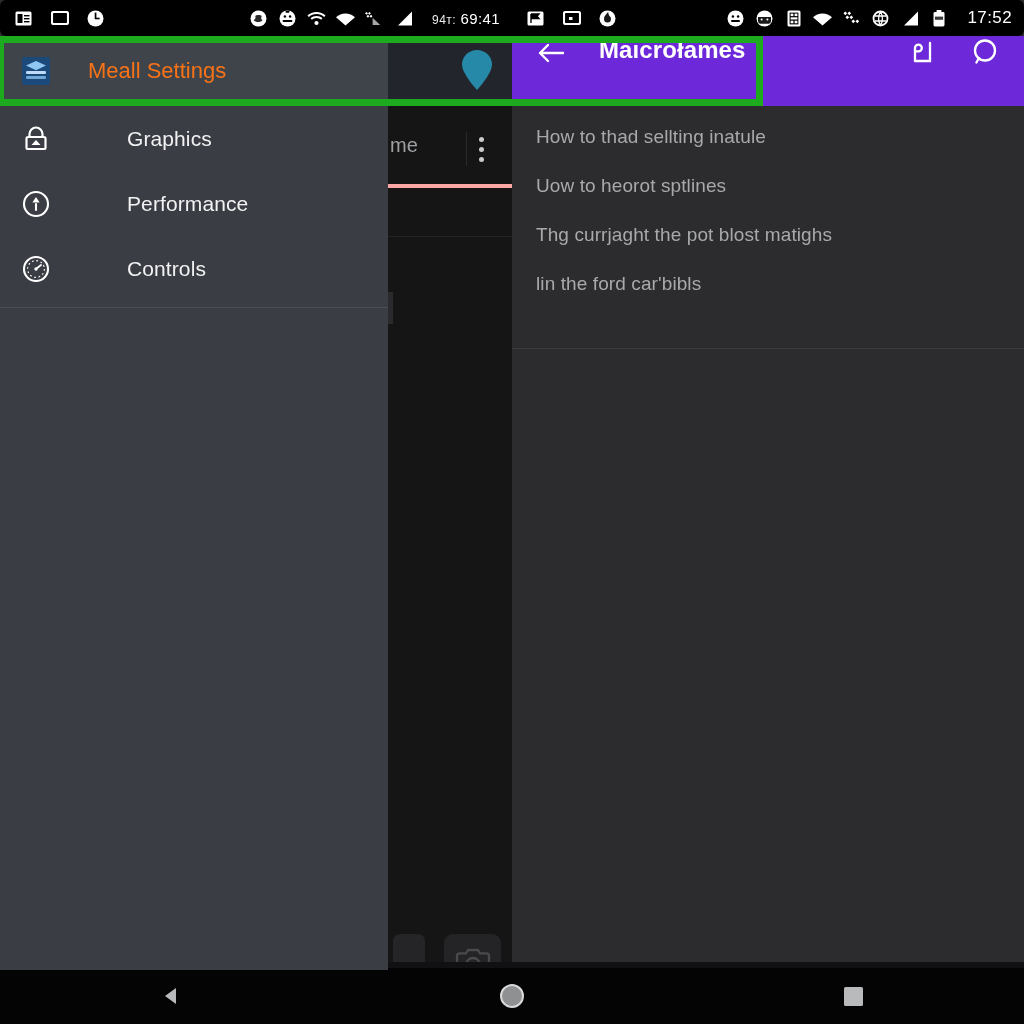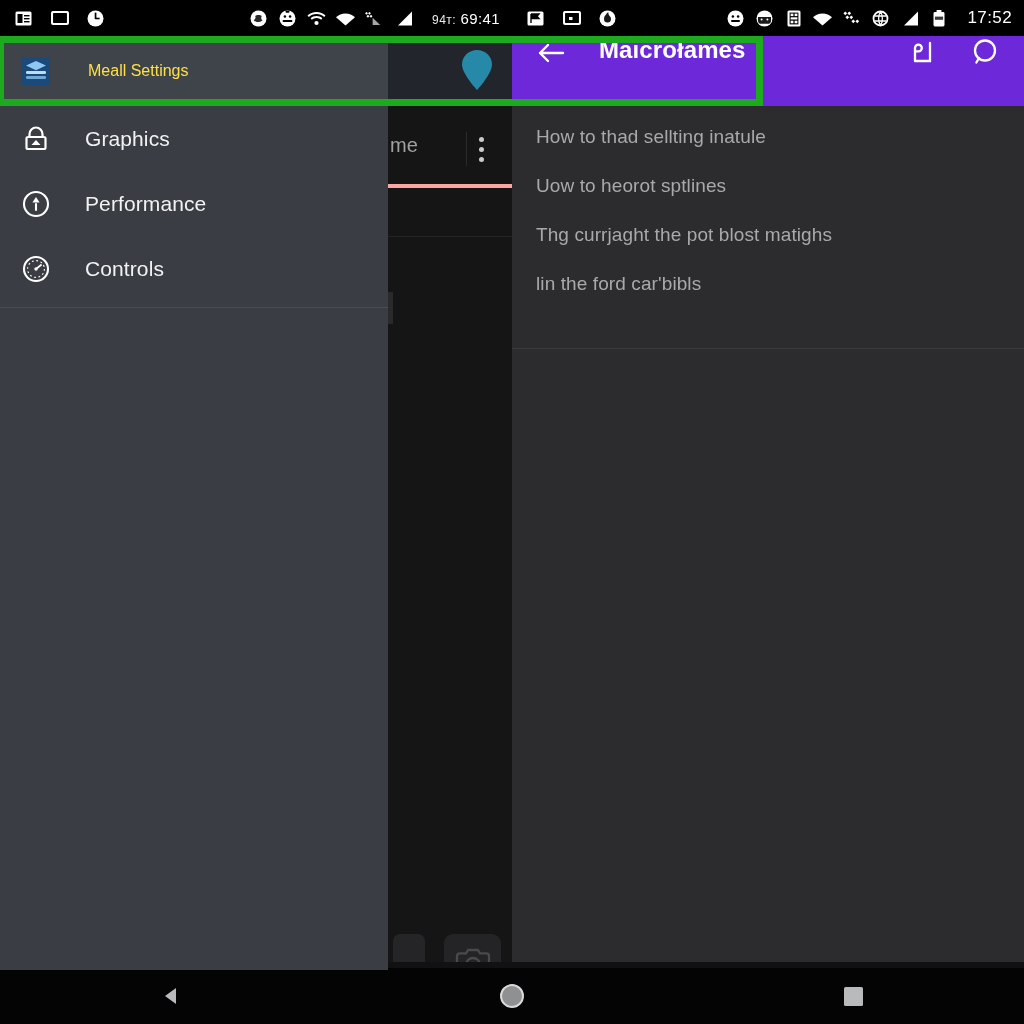--- a/index.html
+++ b/index.html
@@ -14,20 +14,21 @@
     width: 1024px; height: 1024px;
     background: #2c2c2e;
   }
 
   
   .statusbar {
     position: absolute; left: 0; top: 0;
     width: 1024px; height: 36px;
     background: #000;
     display: flex;
+    border-radius: 6px;
   }
   .sb-half {
     position: relative;
     width: 512px; height: 36px;
     display: flex; align-items: center;
     padding: 0 12px 0 14px;
   }
   .sb-left-icons { display: flex; align-items: center; gap: 17px; }
   .sb-right-icons {
     margin-left: auto;
@@ -185,28 +186,29 @@
     background: #3f434a;
     display: flex; align-items: center;
     padding-left: 18px;
   }
   .drawer-header .dh-icon {
     width: 36px; height: 36px;
     display: flex; align-items: center; justify-content: center;
     flex: 0 0 auto;
   }
   .drawer-header .dh-label {
-    color: #fde047; font-size: 16px;
+    color: #f97316; font-size: 22px;
     margin-left: 34px; white-space: nowrap;
   }
   .drawer-items { padding-top: 0; }
   .drawer-item {
     height: 65px;
     display: flex; align-items: center;
     padding-left: 20px;
+    gap: 42px;
   }
   .drawer-item .di-icon {
     width: 32px; height: 32px;
     display: flex; align-items: center; justify-content: center;
     color: #fff; flex: 0 0 auto;
   }
   .drawer-item .di-label {
     color: #f2f2f3; font-size: 21px;
     margin-left: 33px; white-space: nowrap;
     letter-spacing: .1px;

